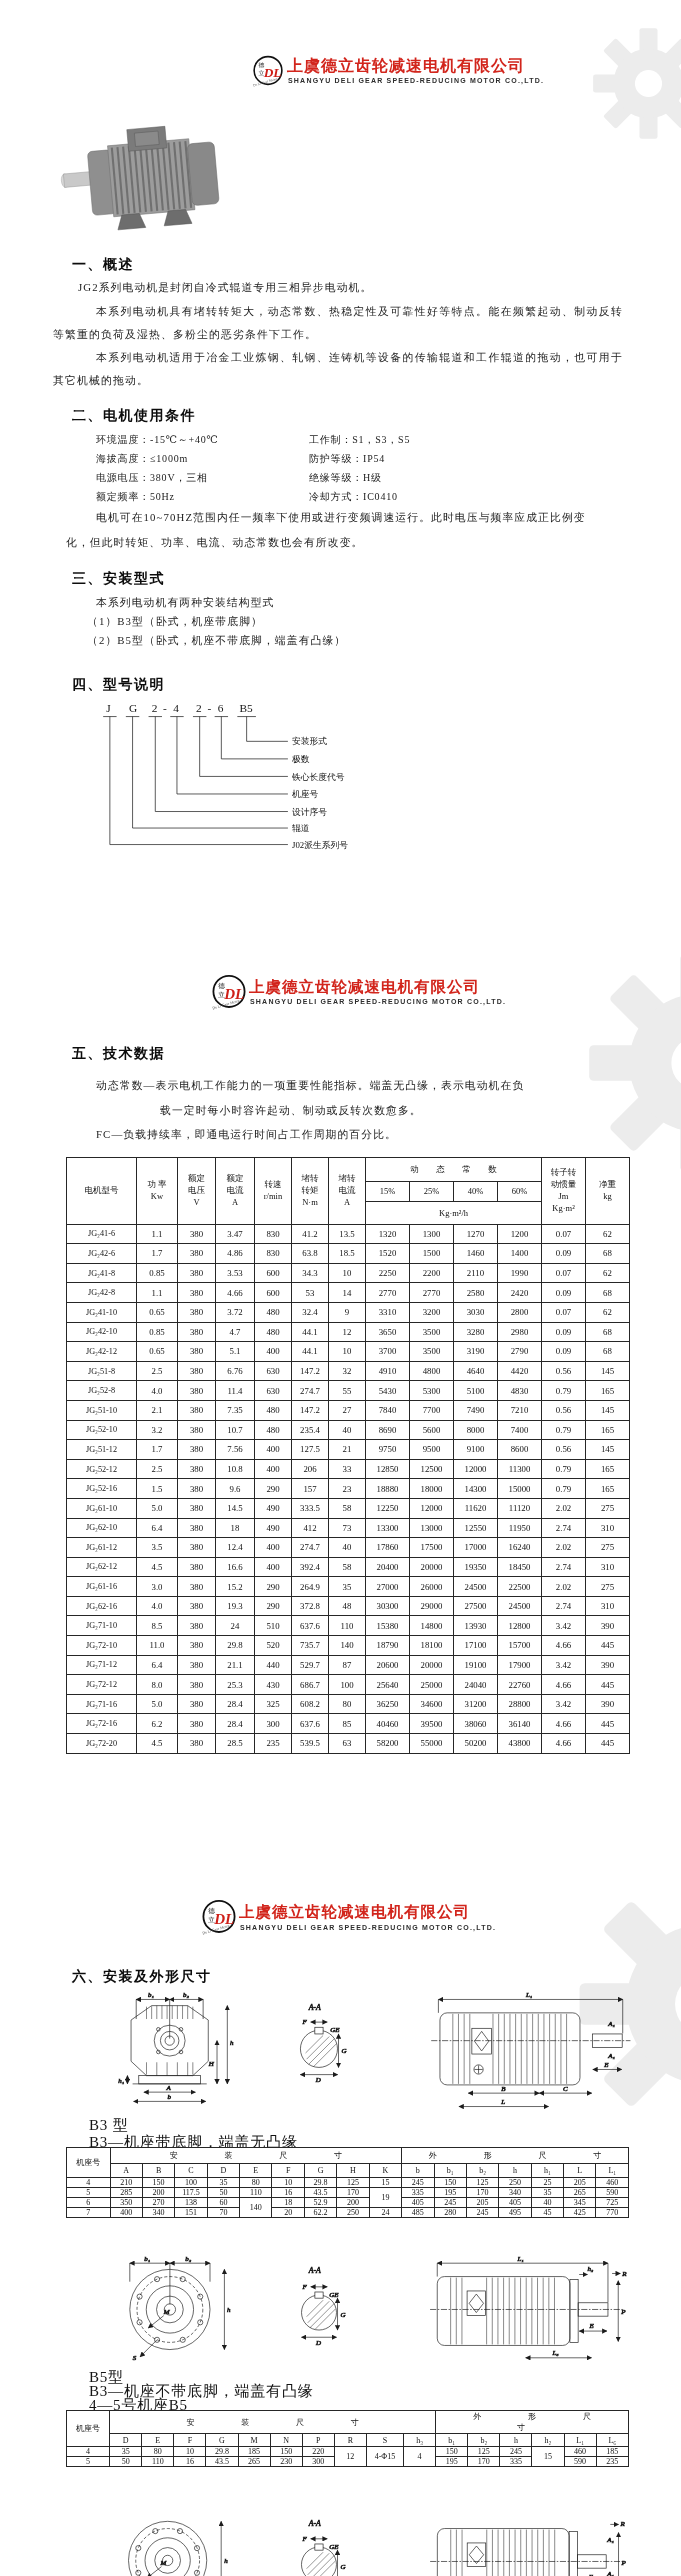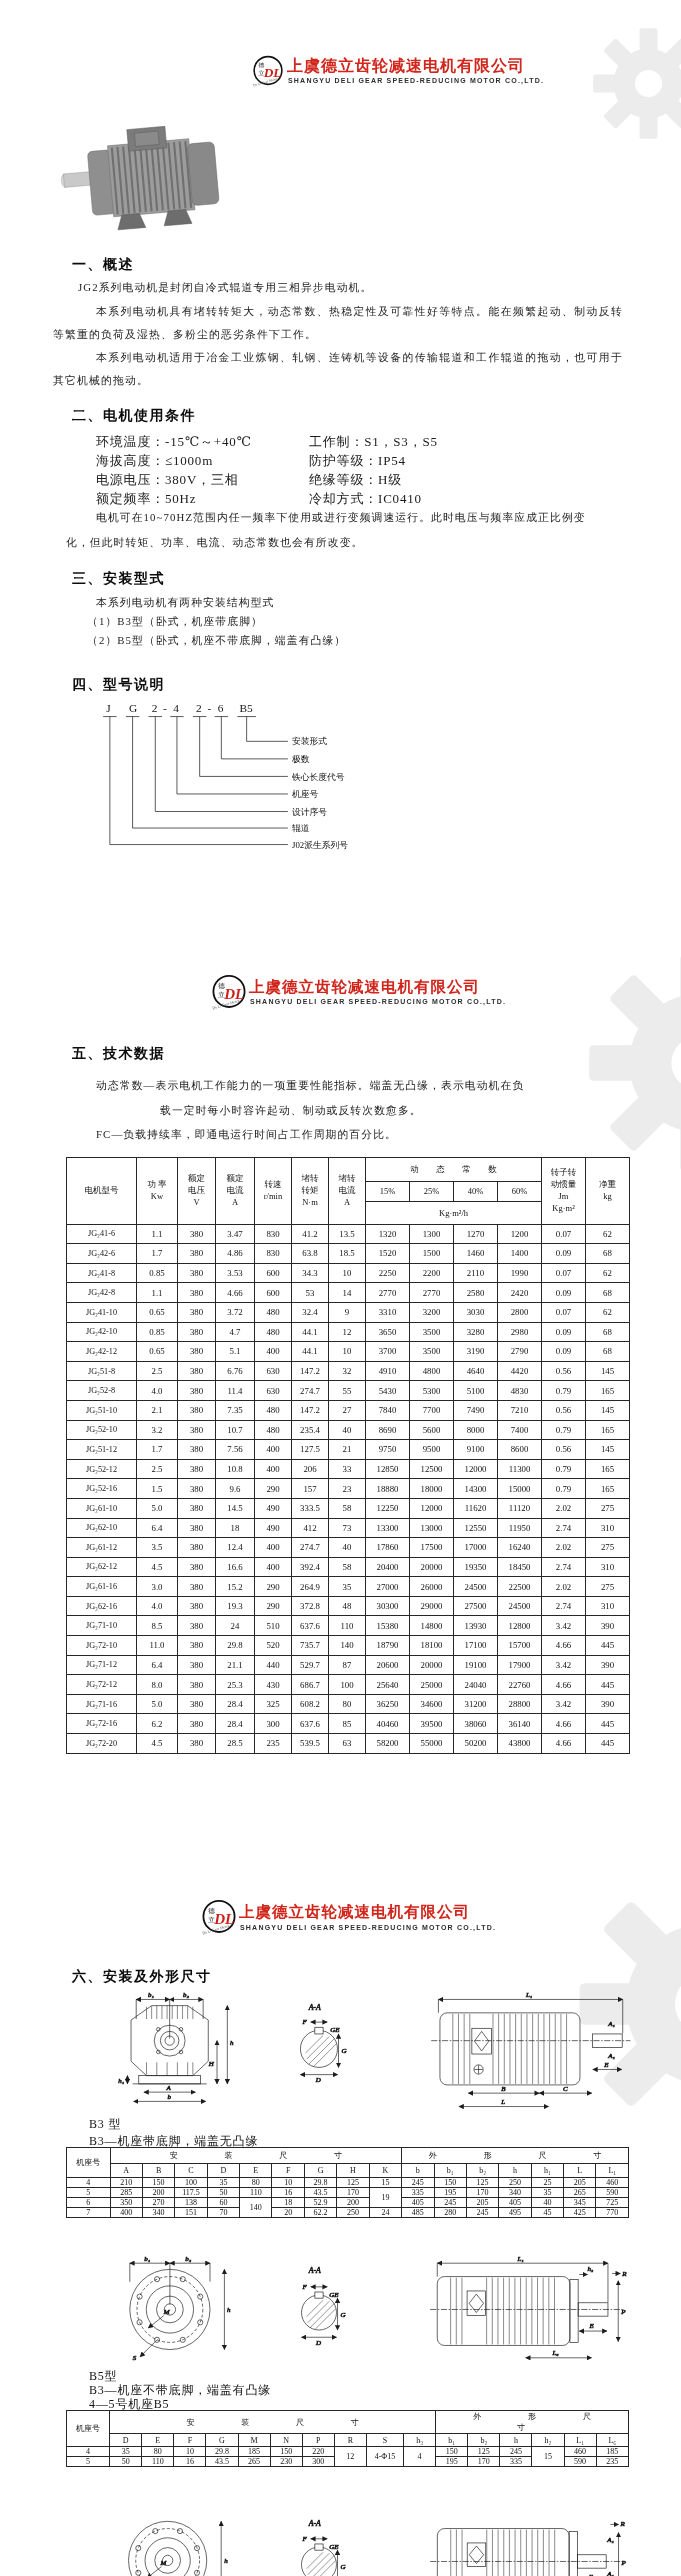--- a/index.html
+++ b/index.html
@@ -3,22 +3,22 @@
 <meta charset="utf-8">
 <style>
   html,body{margin:0;padding:0}
   body{width:682px;height:2774px;position:relative;overflow:hidden;background:#ffffff;
        font-family:"Liberation Serif","DejaVu Serif",serif;color:#161616}
   .abs{position:absolute}
   .heading{font-family:Liberation Sans, sans-serif;font-weight:bold;
            font-size:14px;color:#0c0c0c;letter-spacing:1.5px;white-space:nowrap}
   .para{font-size:10.8px;letter-spacing:1.2px;line-height:23px;color:#1b1b1b;text-align:justify}
   .line{font-size:10.8px;letter-spacing:1.1px;white-space:nowrap;color:#1b1b1b}
-  .cond{font-size:13px;letter-spacing:0.8px;white-space:nowrap;color:#1b1b1b}
-  .cap{font-size:12px;letter-spacing:0.8px;white-space:nowrap;color:#141414}
+  .cond{font-size:10px;letter-spacing:0.8px;white-space:nowrap;color:#1b1b1b}
+  .cap{font-size:15px;letter-spacing:0.8px;white-space:nowrap;color:#141414}
   .cm-cn{color:#d2251c;font-family:"Liberation Sans","DejaVu Sans",sans-serif;font-weight:bold;
          font-size:16px;letter-spacing:1px;white-space:nowrap}
   .cm-en{font-family:"Liberation Sans","DejaVu Sans",sans-serif;font-weight:bold;color:#2e2e2e;
          font-size:7px;letter-spacing:1.2px;white-space:nowrap}
   .cm-cn.small{font-size:15.5px}
   .logo{position:absolute}
   table.dt{border-collapse:collapse;table-layout:fixed;background:#fff}
   .dt th,.dt td{border:0.8px solid #262626;text-align:center;vertical-align:middle;
                 font-weight:normal;padding:0;overflow:hidden;color:#121212}
   .pre{white-space:pre-line;line-height:1.38}

